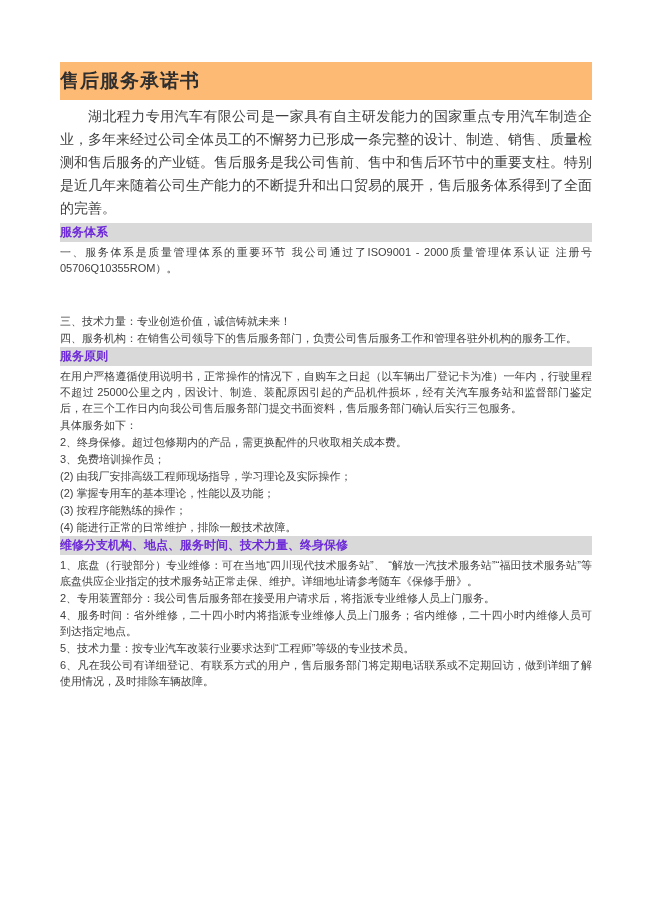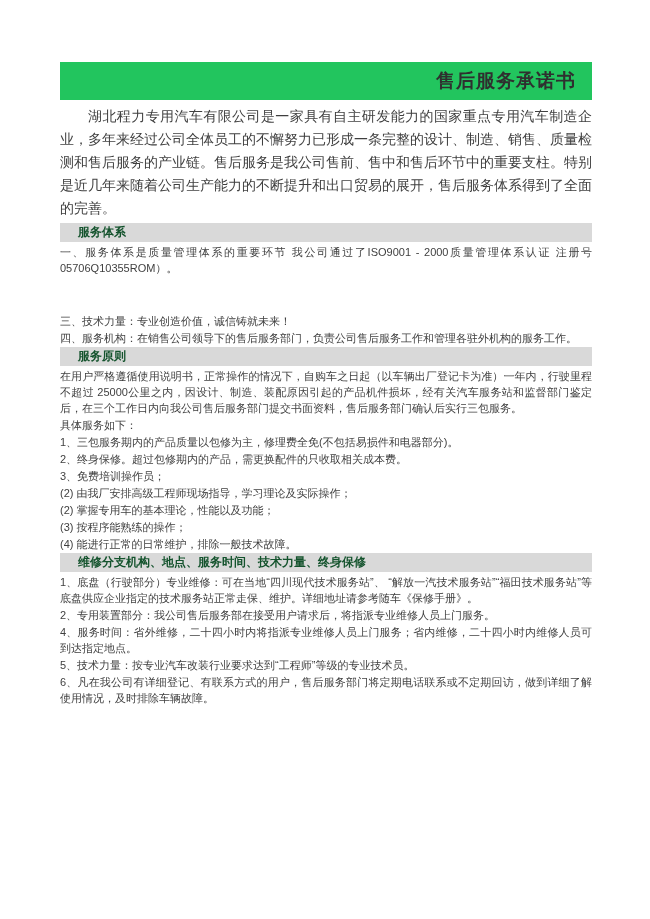--- a/index.html
+++ b/index.html
@@ -14,22 +14,22 @@
     color: #404040;
     overflow: hidden;
   }
   .page {
     box-sizing: border-box;
     width: 650px;
     height: 919px;
     padding: 62px 58px 0 60px;
   }
   .title-bar {
-    background: #22c55e;
-    text-align: right;
+    background: #fdba74;
+    text-align: left;
     padding: 8px 16px 9px 0;
   }
   .title-bar h1 {
     margin: 0;
     font-size: 19px;
     line-height: 21px;
     font-weight: bold;
     color: #2f2f2f;
     letter-spacing: 1px;
   }
@@ -39,22 +39,22 @@
     line-height: 23px;
     text-indent: 2em;
     color: #3f3f3f;
     text-align: justify;
   }
   .sec-bar {
     background: #d9d9d9;
     font-size: 12px;
     line-height: 15px;
     font-weight: bold;
-    color: #14532d;
-    padding: 2px 2px 2px 18px;
+    color: #6d28d9;
+    padding: 2px 2px 2px 0;
     margin: 1px 0 2px 0;
   }
   .line {
     margin: 1px 0;
     font-size: 11px;
     line-height: 16px;
     color: #3f3f3f;
     text-align: justify;
   }
   .gap-after {
@@ -73,21 +73,20 @@
   <p class="intro">湖北程力专用汽车有限公司是一家具有自主研发能力的国家重点专用汽车制造企业，多年来经过公司全体员工的不懈努力已形成一条完整的设计、制造、销售、质量检测和售后服务的产业链。售后服务是我公司售前、售中和售后环节中的重要支柱。特别是近几年来随着公司生产能力的不断提升和出口贸易的展开，售后服务体系得到了全面的完善。</p>
 
   <div class="sec-bar">服务体系</div>
   <p class="line gap-after">一、服务体系是质量管理体系的重要环节 我公司通过了ISO9001 - 2000质量管理体系认证 注册号05706Q10355ROM）。</p>
   <p class="line">三、技术力量：专业创造价值，诚信铸就未来！</p>
   <p class="line">四、服务机构：在销售公司领导下的售后服务部门，负责公司售后服务工作和管理各驻外机构的服务工作。</p>
 
   <div class="sec-bar">服务原则</div>
   <p class="line">在用户严格遵循使用说明书，正常操作的情况下，自购车之日起（以车辆出厂登记卡为准）一年内，行驶里程不超过 25000公里之内，因设计、制造、装配原因引起的产品机件损坏，经有关汽车服务站和监督部门鉴定后，在三个工作日内向我公司售后服务部门提交书面资料，售后服务部门确认后实行三包服务。</p>
   <p class="line">具体服务如下：</p>
-  <p class="line">1、三包服务期内的产品质量以包修为主，修理费全免(不包括易损件和电器部分)。</p>
   <p class="line">2、终身保修。超过包修期内的产品，需更换配件的只收取相关成本费。</p>
   <p class="line">3、免费培训操作员；</p>
   <p class="line">(2) 由我厂安排高级工程师现场指导，学习理论及实际操作；</p>
   <p class="line">(2) 掌握专用车的基本理论，性能以及功能；</p>
   <p class="line">(3) 按程序能熟练的操作；</p>
   <p class="line">(4) 能进行正常的日常维护，排除一般技术故障。</p>
 
   <div class="sec-bar">维修分支机构、地点、服务时间、技术力量、终身保修</div>
   <p class="line">1、底盘（行驶部分）专业维修：可在当地“四川现代技术服务站”、 “解放一汽技术服务站”“福田技术服务站”等底盘供应企业指定的技术服务站正常走保、维护。详细地址请参考随车《保修手册》。</p>
   <p class="line">2、专用装置部分：我公司售后服务部在接受用户请求后，将指派专业维修人员上门服务。</p>

